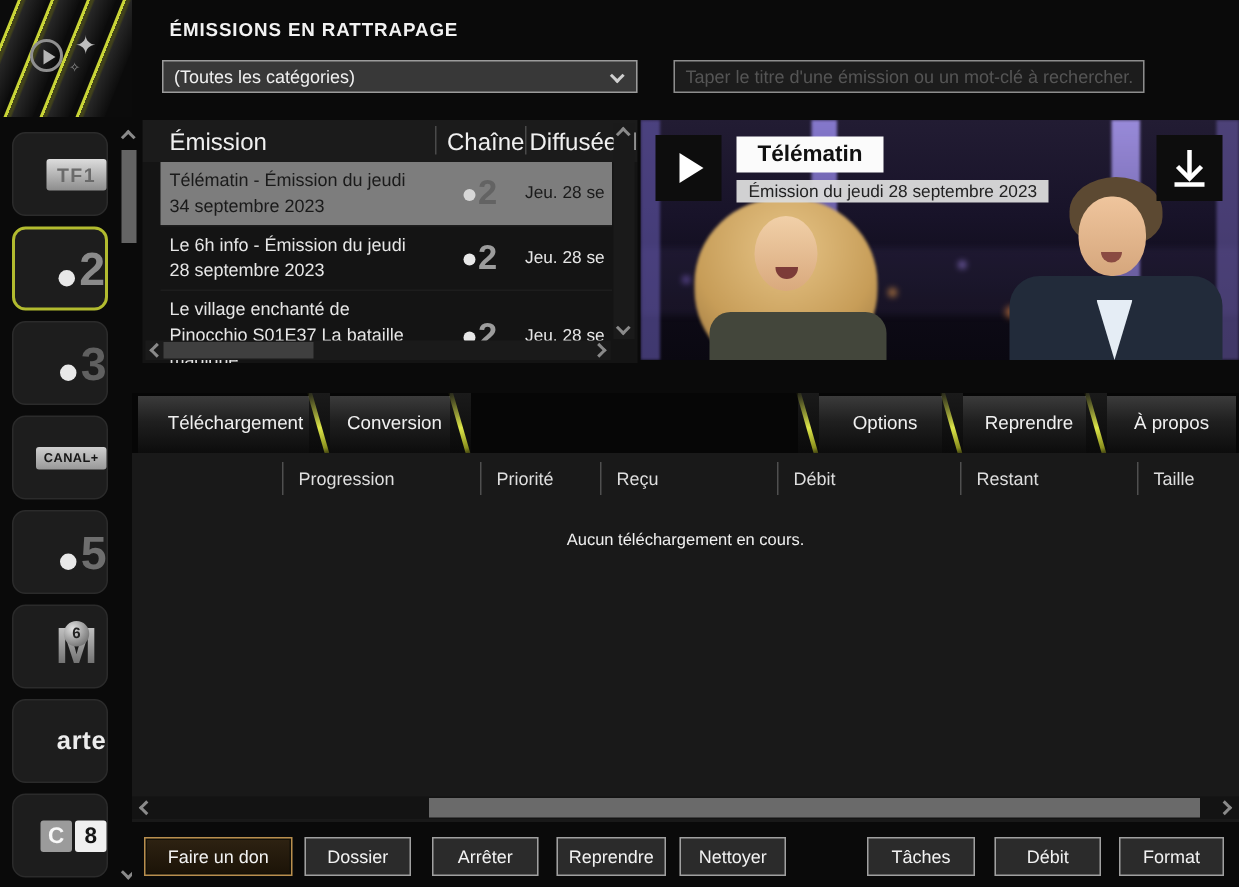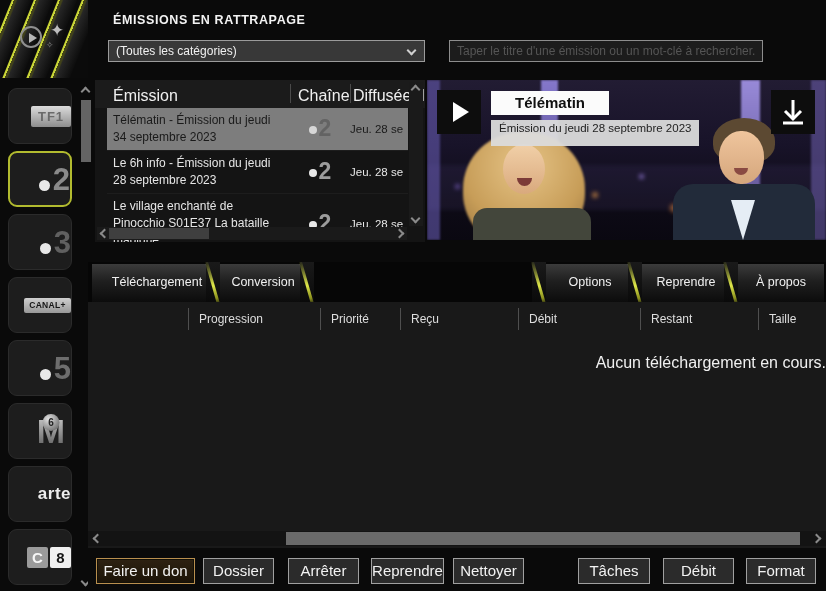--- a/index.html
+++ b/index.html
@@ -121,23 +121,23 @@
   .pr .mouth{ position:absolute; left:69px; top:50px; width:14px; height:7px; background:#8a4a42;
               border-radius:0 0 9px 9px; }
   .pr .suit { position:absolute; left:8px; bottom:0; width:142px; height:56px; background:#222b3a;
               border-radius:20px 20px 0 0; }
   .pr .shirt{ position:absolute; left:66px; bottom:0; width:24px; height:40px; background:#e5edf5;
               clip-path:polygon(0 0,100% 0,50% 100%); }
   #play-btn { position:absolute; left:10px; top:10px; width:44px; height:44px; background:#0d0d0d; cursor:pointer; }
   #play-btn::after { content:""; position:absolute; left:16px; top:12px; border-left:16px solid #fff;
               border-top:10px solid transparent; border-bottom:10px solid transparent; }
   #vt-title { position:absolute; left:64px; top:11px; background:#fbfbfb; color:#101010; font-weight:bold;
-              font-size:15px; padding:3px 24px 4px; }
+              font-size:15px; padding:3px 14px 4px; }
   #vt-sub { position:absolute; left:64px; top:40px; background:rgba(219,219,219,0.95); color:#222;
-            font-size:11.5px; padding:2px 8px 12px; }
+            font-size:11.5px; padding:2px 8px 1px; }
   #dl-btn { position:absolute; right:11px; top:10px; width:44px; height:44px; background:#0d0d0d; cursor:pointer; }
 
   
   #tabbar { position:absolute; left:88px; top:262px; width:738px; height:40px; background:#060606; overflow:hidden; }
   .tab { position:absolute; top:2px; height:38px; line-height:36px; text-align:center; font-size:12.5px; color:#f0f0f0;
          background:linear-gradient(180deg,#3b3b3b 0%,#1f1f1f 45%,#0c0c0c 100%); cursor:pointer; }
   .slash { position:absolute; top:0; width:14px; height:40px;
            background:linear-gradient(180deg,#1a1a1a,#0a0a0a); }
   .slash::after { content:""; position:absolute; left:5px; top:-2px; width:3px; height:46px; transform:rotate(-16deg);
            background:linear-gradient(180deg,rgba(120,125,20,0.05),#dde64a 55%,#8a8f1d 85%,rgba(0,0,0,0)); }
@@ -146,29 +146,29 @@
   .sl3{ left:444px; } .t-opt{ left:458px; width:88px; }
   .sl4{ left:540px; } .t-ann{ left:554px; width:88px; }
   .sl5{ left:636px; } .t-apr{ left:650px; width:86px; }
 
   
   #downloads { position:absolute; left:88px; top:302px; width:738px; height:246px; background:#191919; }
   #dl-header { display:flex; height:34px; font-size:12px; color:#dedede; }
   #dl-header .col { border-left:1px solid #4f4f4f; height:22px; margin-top:6px; line-height:22px; padding-left:10px; }
   .w-sp{ width:100px; } .w-prog{ width:132px; } .w-prio{ width:80px; } .w-recu{ width:118px; }
   .w-deb{ width:122px; } .w-rest{ width:118px; } .w-taille{ width:68px; }
-  #dl-empty { position:absolute; left:0; top:52px; width:100%; text-align:right; font-size:16px; color:#f0f0f0; }
+  #dl-empty { position:absolute; left:0; top:52px; width:100%; text-align:center; font-size:11px; color:#f0f0f0; }
   #dl-hscroll { position:absolute; left:0; bottom:2px; width:738px; height:15px; background:#131313; }
   #dl-hscroll .chev-left { left:6px; top:4px; } #dl-hscroll .chev-right{ right:6px; top:4px; }
   #dl-hscroll .thumb { position:absolute; left:198px; top:1px; width:514px; height:13px; background:#6a6a6a; }
 
   
   #actions { position:absolute; left:88px; top:552px; width:738px; height:39px; background:#0a0a0a; }
   .btn { position:absolute; top:6px; height:26px; background:#2b2b2b; border:1px solid #a0a0a0;
-         color:#f2f2f2; font-size:15px; text-align:center; line-height:24px; cursor:pointer; }
+         color:#f2f2f2; font-size:12px; text-align:center; line-height:24px; cursor:pointer; }
   #btn-donate { left:8px; width:99px; background:linear-gradient(#2e2212,#1b1307); border:1px solid #b98f4e;
                 box-shadow:inset 0 0 0 1px #121008; }
   #btn-dossier{ left:115px; width:71px; } #btn-arreter{ left:200px; width:71px; }
   #btn-reprendre{ left:283px; width:73px; } #btn-nettoyer{ left:365px; width:71px; }
   #btn-taches{ left:490px; width:72px; } #btn-debit{ left:575px; width:71px; } #btn-format{ left:658px; width:70px; }
 </style>
 </head>
 <body>
 
 <div id="root">

